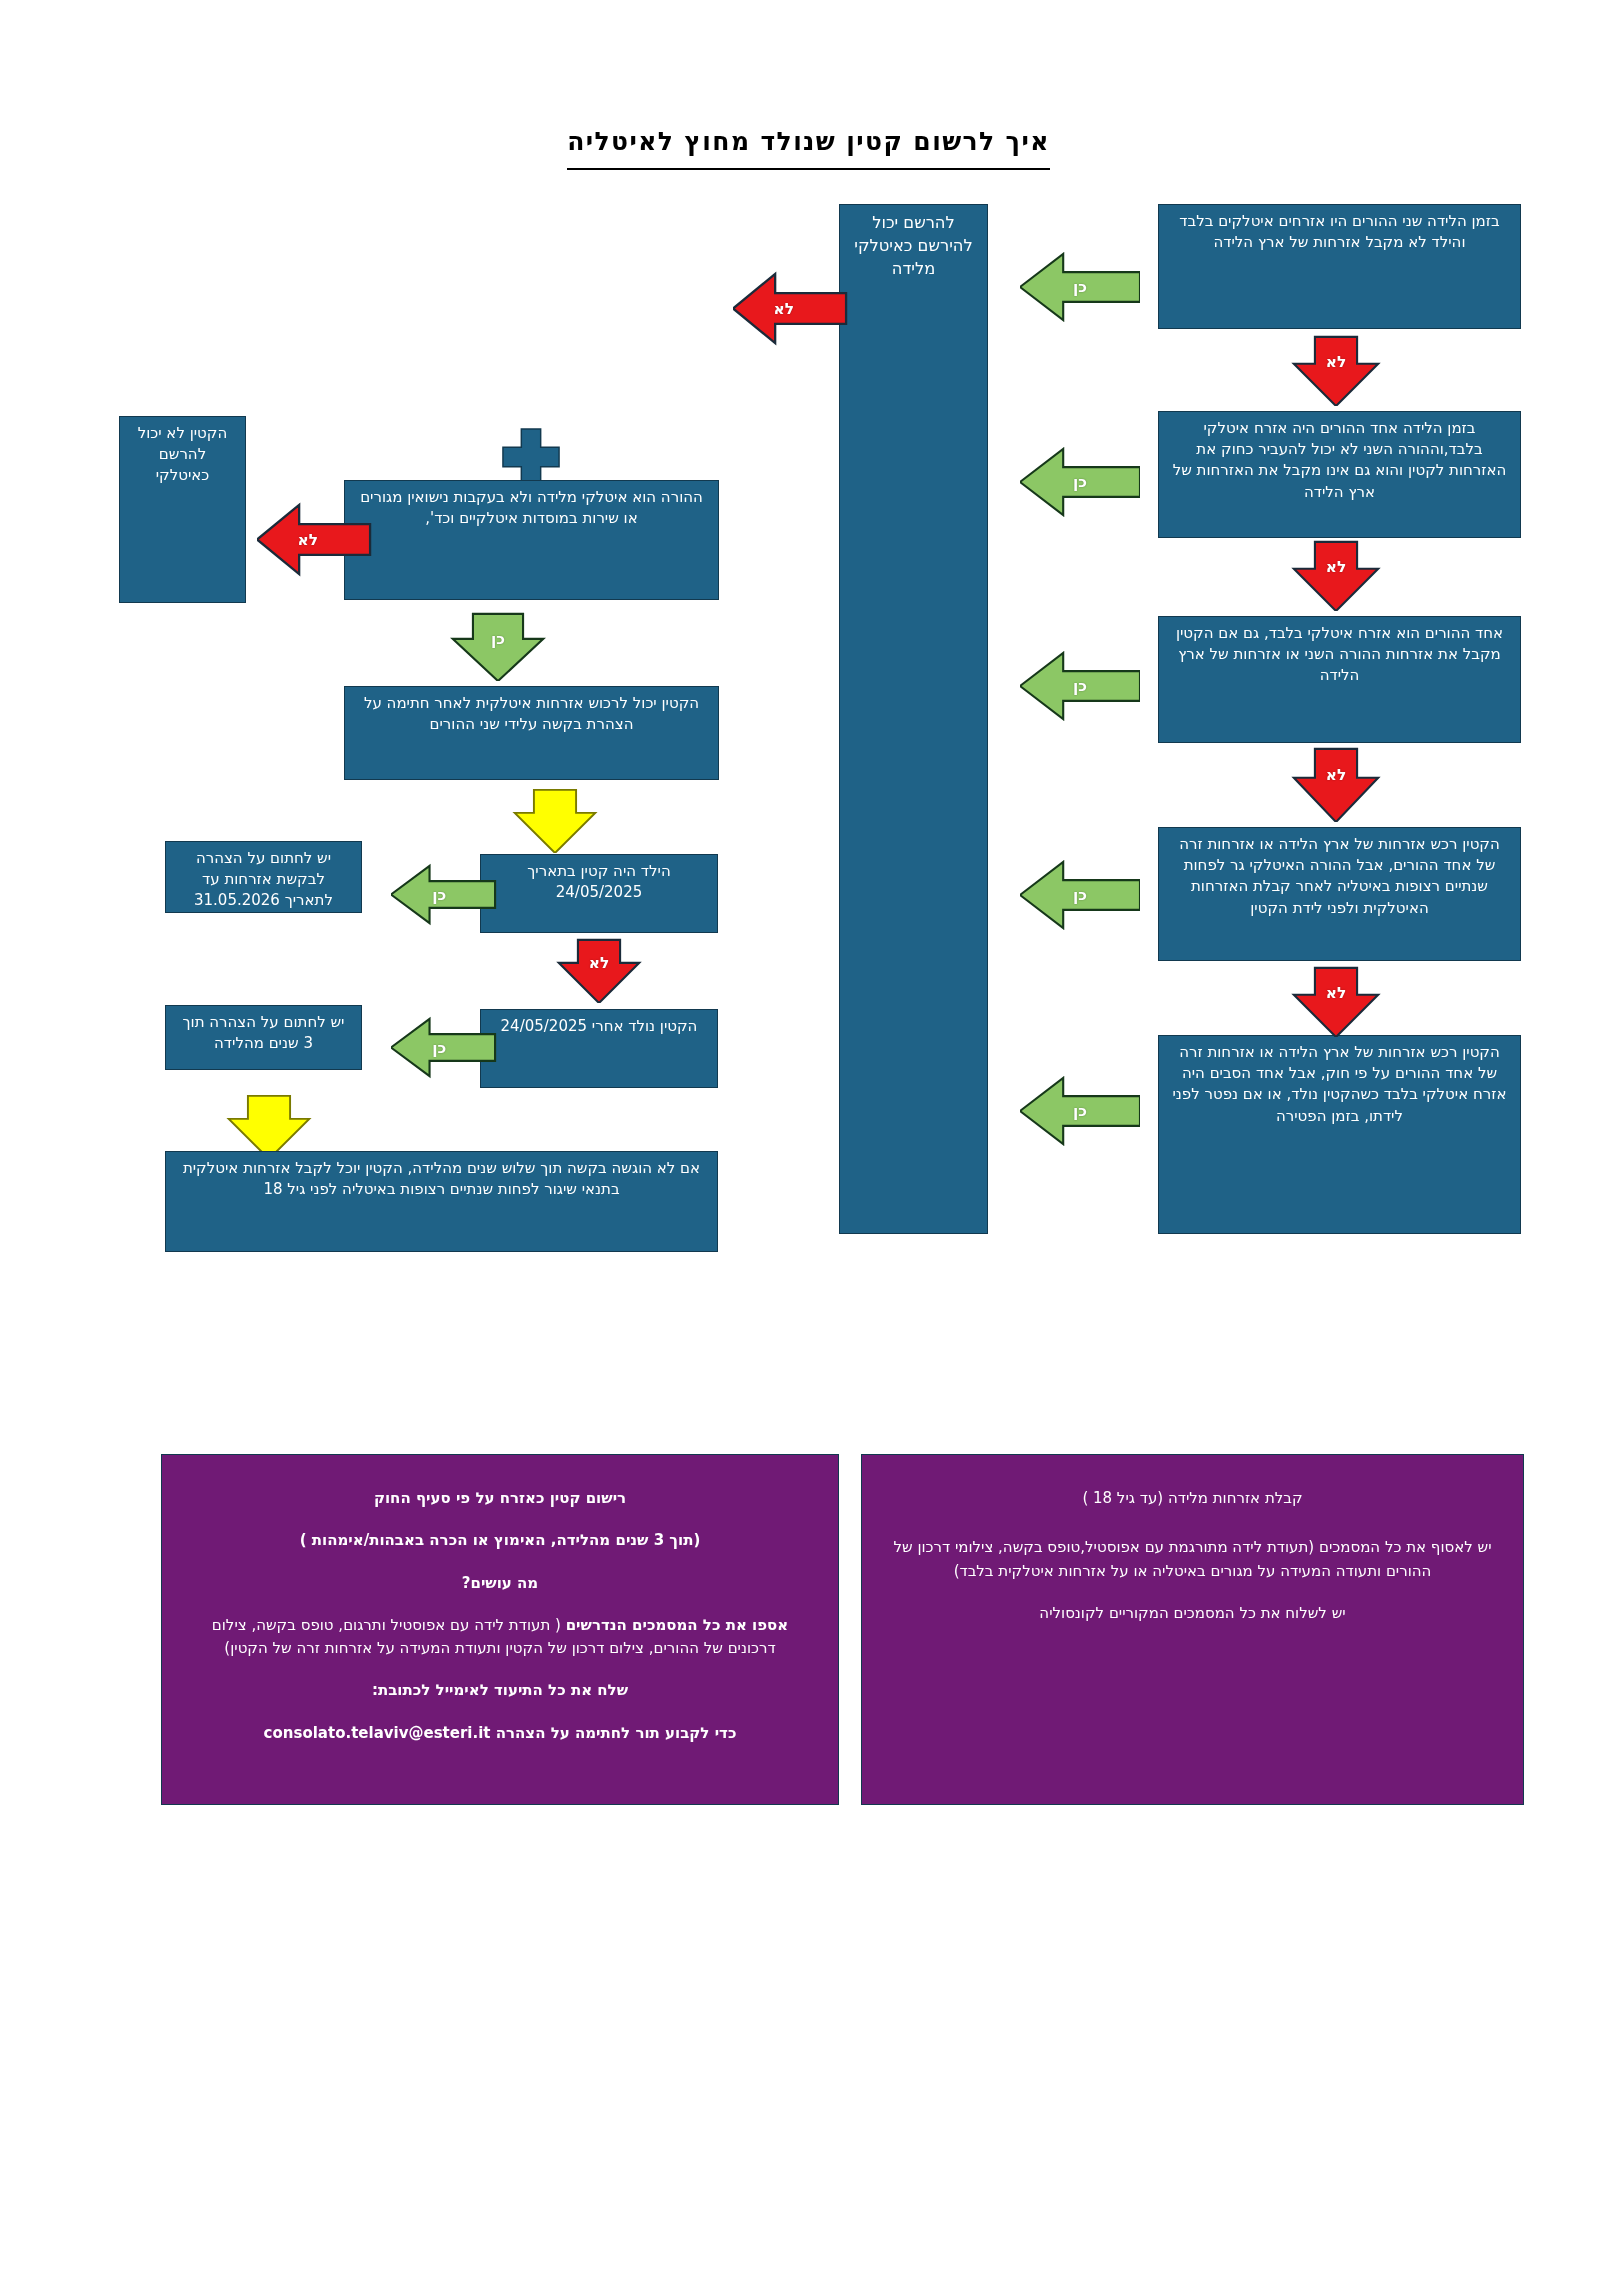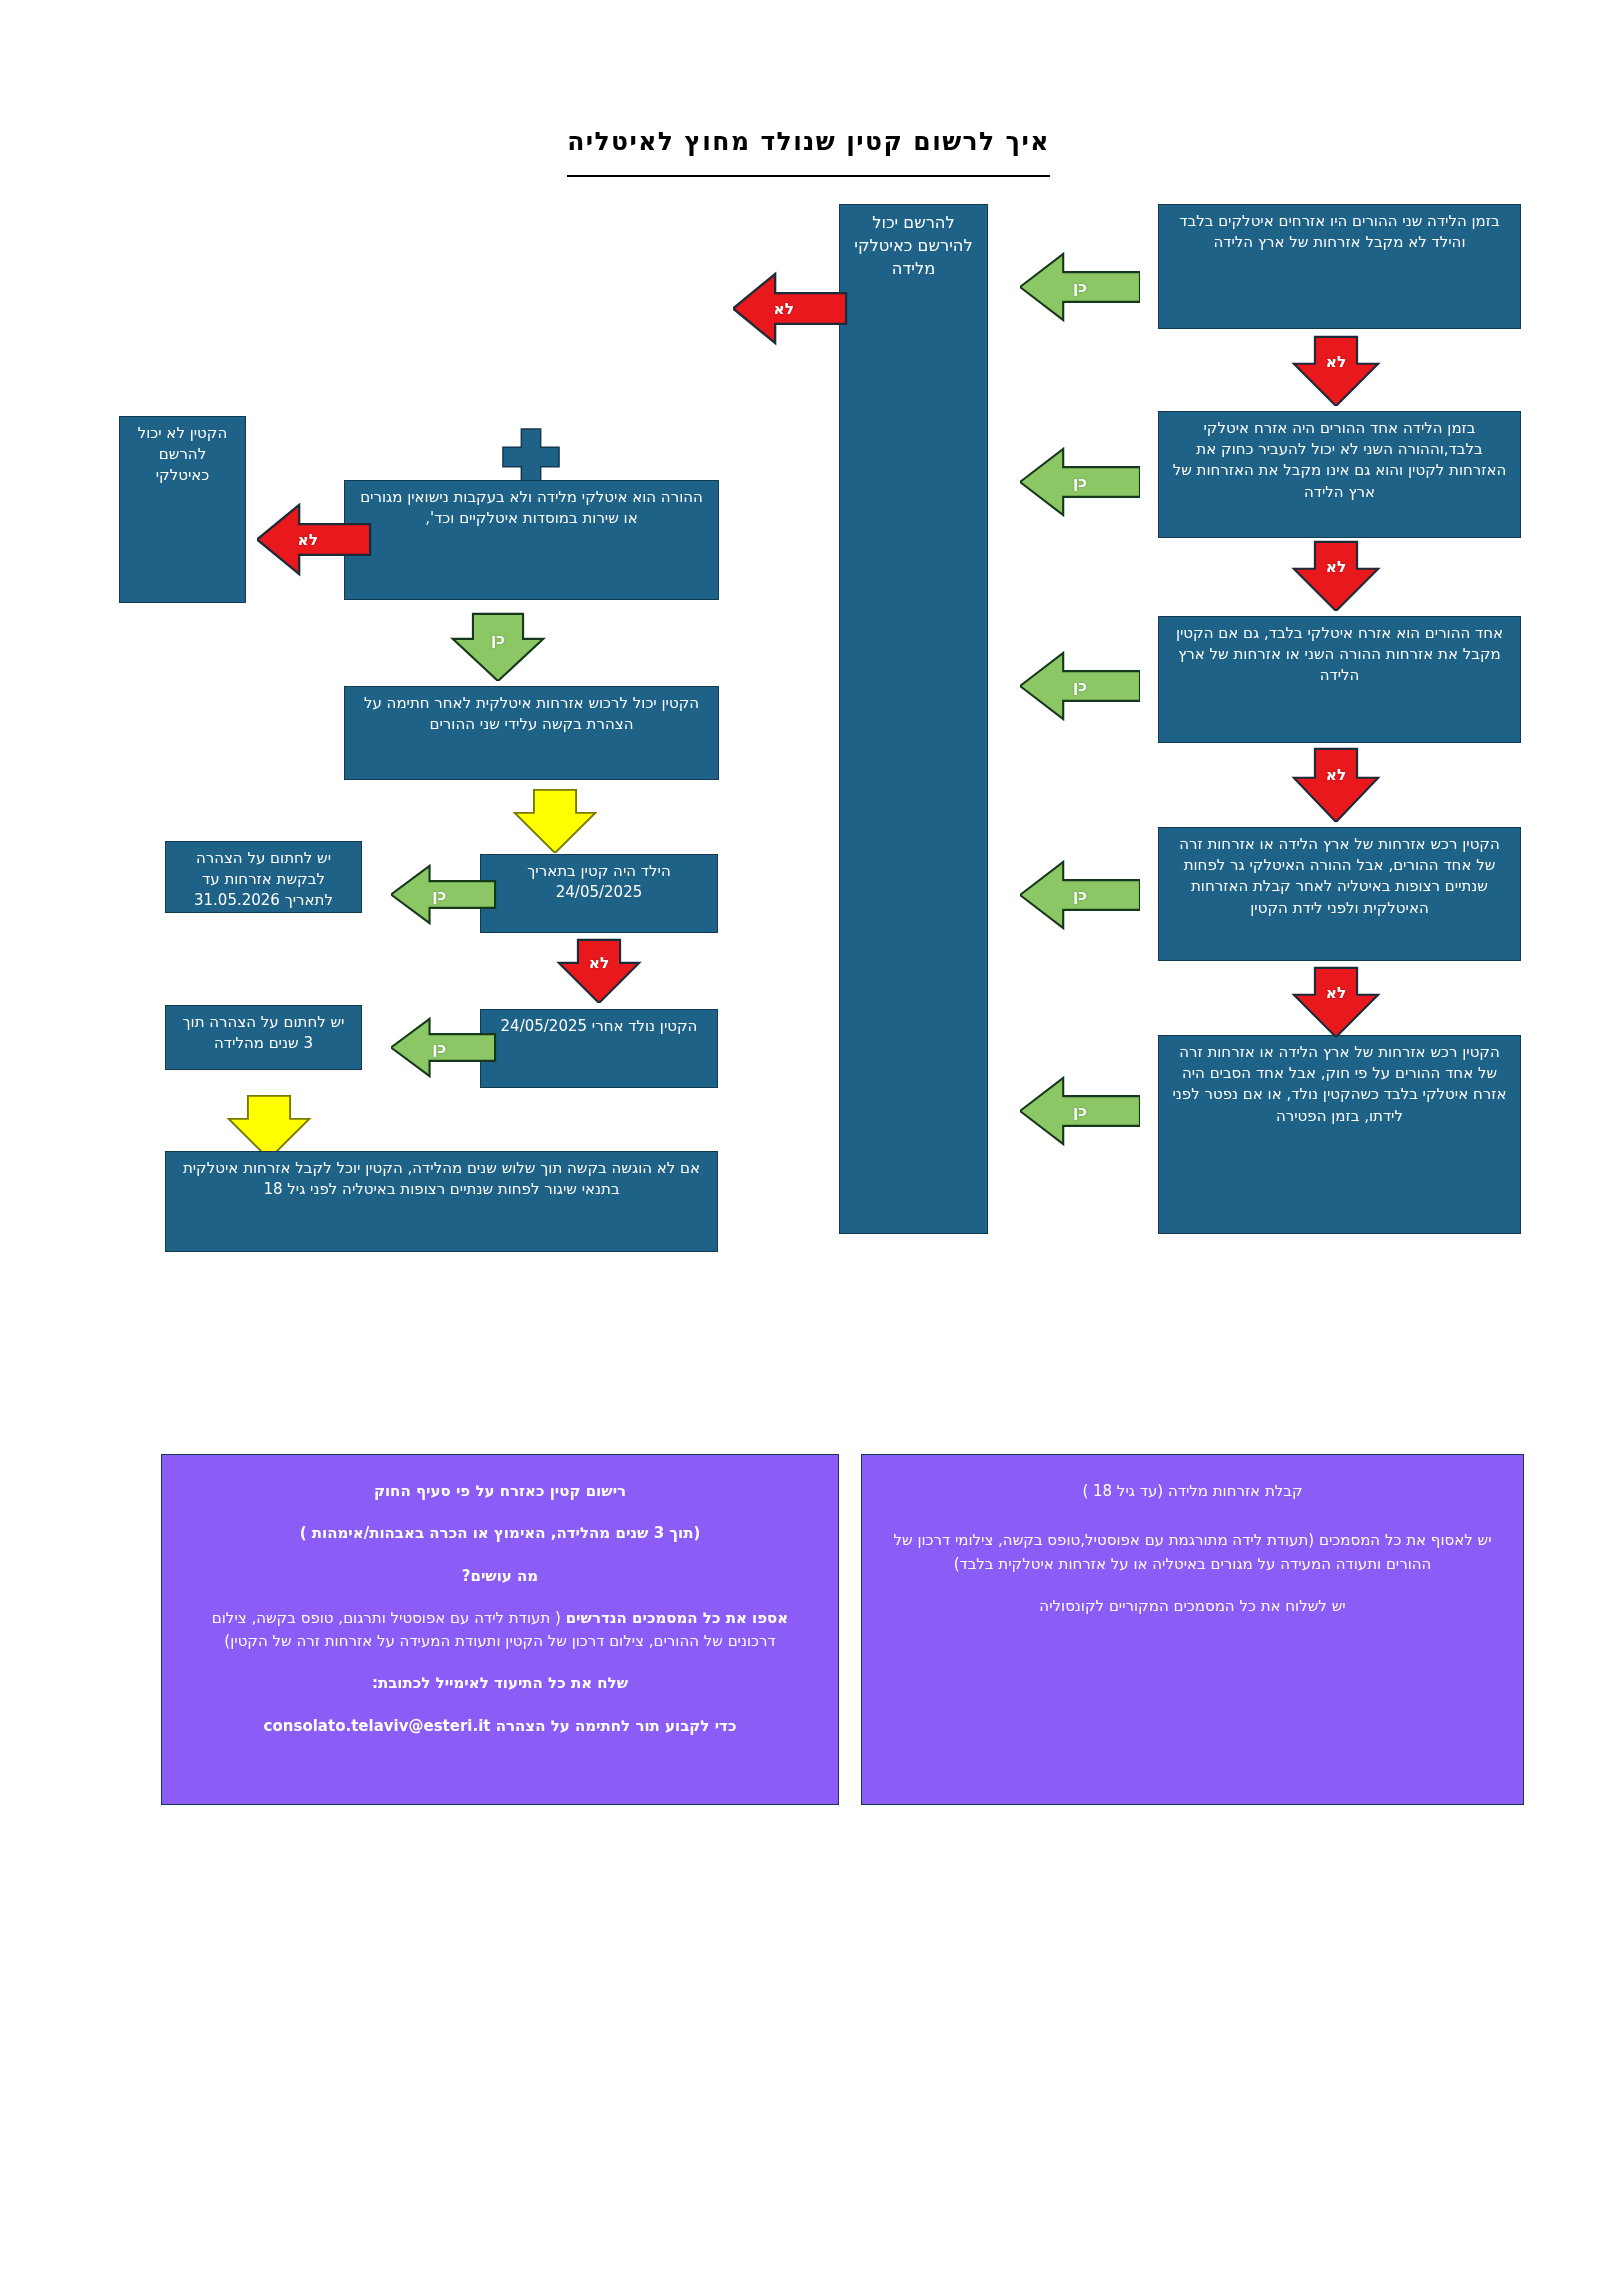--- a/index.html
+++ b/index.html
@@ -22,21 +22,21 @@
     left: 0; right: 0;
     top: 127px;
     text-align: center;
     font-size: 25px;
     font-weight: 700;
     letter-spacing: 1.4px;
     color: #000;
   }
   #doc-title span {
     border-bottom: 2.4px solid #000;
-    padding-bottom: 19px;
+    padding-bottom: 12px;
     display: inline-block;
   }
 
   
   .box {
     position: absolute;
     background: #1F6287;
     border: 1.4px solid #12394f;
     color: #ffffff;
     display: flex;
@@ -68,24 +68,24 @@
 
   
   .plus-icon {
     position: absolute;
     color: #1F6287;
   }
 
   
   .panel {
     position: absolute;
-    background: #8b5cf6;
+    background: #701a75;
     border: 1.4px solid #12394f;
     color: #fff;
-    padding: 25px 25px;
+    padding: 32px 25px;
     font-size: 15px;
     line-height: 1.55;
   }
   .panel p { margin: 0 0 19px 0; text-align: center; }
   .panel p:last-child { margin-bottom: 0; }
   .panel .b { font-weight: 700; }
   .panel .ltr { direction: ltr; unicode-bidi: embed; display: inline-block; }
 </style>
 </head>
 <body>

